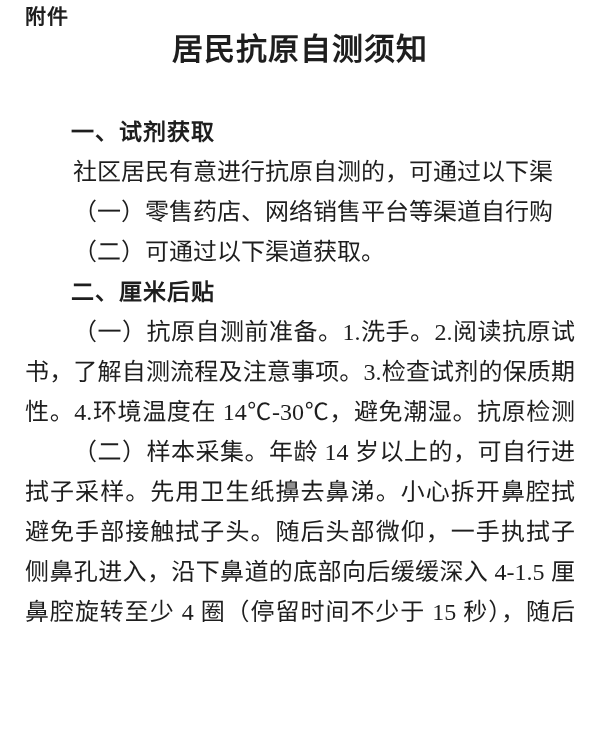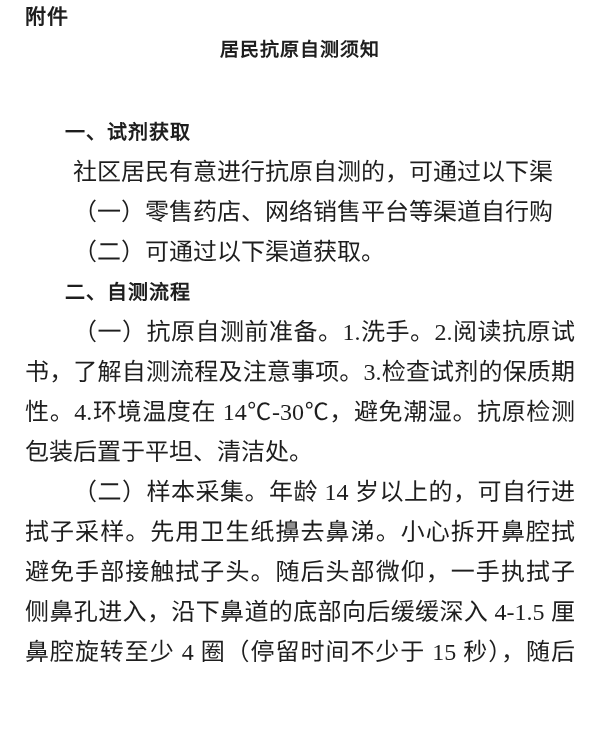--- a/index.html
+++ b/index.html
@@ -31,21 +31,21 @@
   }
 
   .doc-title {
     position: absolute;
     left: 0;
     top: 33px;
     width: 600px;
     text-align: center;
     font-family: "Liberation Serif", serif;
     font-weight: bold;
-    font-size: 19px;
+    font-size: 31px;
     line-height: 34px;
     letter-spacing: 1px;
   }
 
   .doc-content {
     position: absolute;
     left: 25px;
     top: 112px;
     width: 550px;
   }
@@ -64,21 +64,21 @@
 
   
   .line.fill {
     text-align: justify;
     text-align-last: justify;
   }
 
   .para.heading .line {
     font-family: "Liberation Sans", sans-serif;
     font-weight: bold;
-    font-size: 20px;
+    font-size: 23px;
     letter-spacing: 1px;
   }
 </style>
 </head>
 <body>
 
 <div class="page">
   <div class="attach-label">附件</div>
 
   <div class="doc-title">居民抗原自测须知</div>
@@ -90,27 +90,26 @@
       <div class="para body">
         <div class="line first">社区居民有意进行抗原自测的，可通过以下渠道获取：</div>
       </div>
       <div class="para body">
         <div class="line first">（一）零售药店、网络销售平台等渠道自行购买；</div>
       </div>
       <div class="para body">
         <div class="line first">（二）可通过以下渠道获取。</div>
       </div>
       <div class="para heading">
-        <div class="line first">二、自测流程</div>
+        <div class="line first">二、厘米后贴</div>
       </div>
       <div class="para body">
         <div class="line first fill">（一）抗原自测前准备。1.洗手。2.阅读抗原试剂说明</div>
         <div class="line fill">书，了解自测流程及注意事项。3.检查试剂的保质期及完整</div>
         <div class="line fill">性。4.环境温度在 14℃-30℃，避免潮湿。抗原检测卡拆除</div>
-        <div class="line">包装后置于平坦、清洁处。</div>
       </div>
       <div class="para body">
         <div class="line first fill">（二）样本采集。年龄 14 岁以上的，可自行进行鼻腔</div>
         <div class="line fill">拭子采样。先用卫生纸擤去鼻涕。小心拆开鼻腔拭子外包装，</div>
         <div class="line fill">避免手部接触拭子头。随后头部微仰，一手执拭子尾部贴一</div>
         <div class="line fill">侧鼻孔进入，沿下鼻道的底部向后缓缓深入 4-1.5 厘米后贴</div>
         <div class="line fill">鼻腔旋转至少 4 圈（停留时间不少于 15 秒），随后使用同</div>
       </div>
     </div>
 </div>

